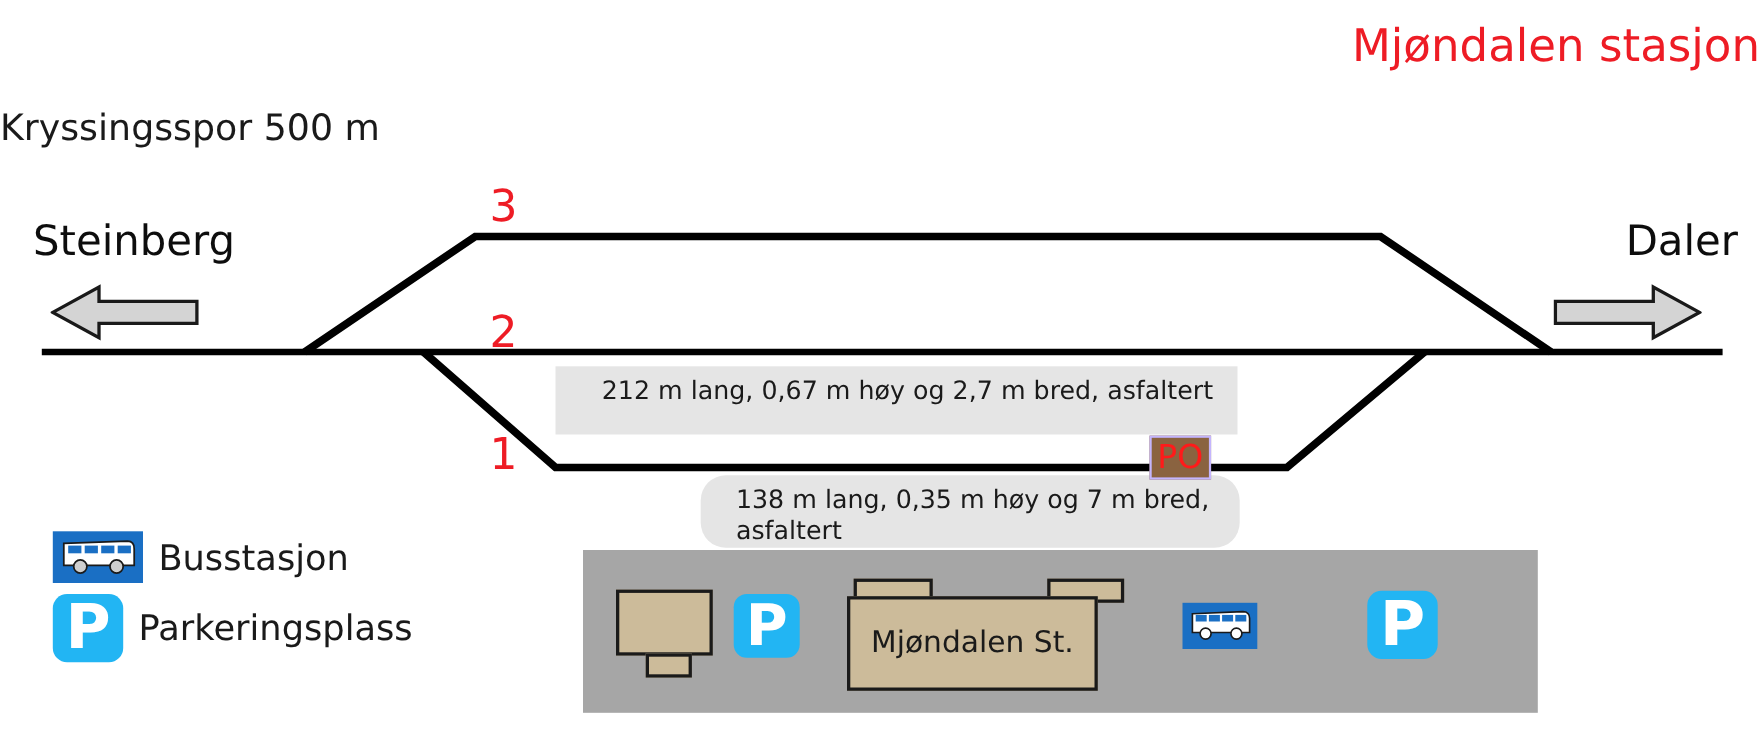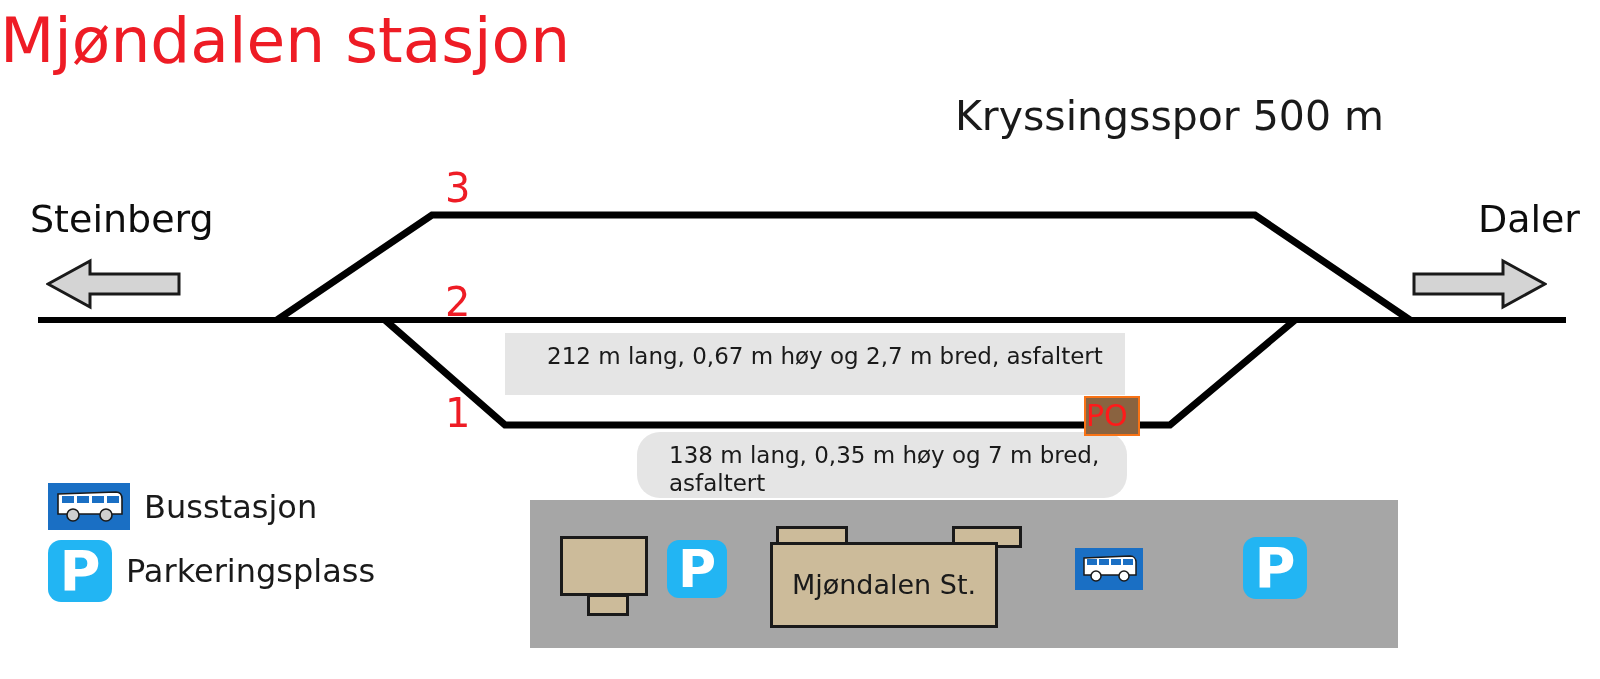--- a/index.html
+++ b/index.html
@@ -18,36 +18,36 @@
     background: #ffffff;
     overflow: hidden;
   }
 
   
   .title {
     position: absolute;
     left: 0;
     top: 2px;
     width: 1600px;
-    text-align: left;
+    text-align: right;
     color: #ee1c25;
-    font-size: 63px;
+    font-size: 41px;
     font-weight: 400;
     line-height: 78px;
     letter-spacing: 0px;
     white-space: nowrap;
   }
   .subtitle {
     position: absolute;
     left: 0;
     top: 95px;
     width: 1384px;
-    text-align: right;
+    text-align: left;
     color: #1a1a1a;
-    font-size: 41px;
+    font-size: 33px;
     font-weight: 400;
     line-height: 42px;
     white-space: nowrap;
   }
 
   
   .dir-label {
     position: absolute;
     color: #0d0d0d;
     font-size: 38px;
@@ -108,27 +108,27 @@
   }
 
   
   #po-marker {
     position: absolute;
     left: 1045px;
     top: 396px;
     width: 56px;
     height: 40px;
     background: #8a6340;
-    border: 2px solid #f97316;
+    border: 2px solid #c4b5fd;
     box-sizing: border-box;
     color: #ff1a1a;
     font-size: 30px;
     line-height: 36px;
-    white-space: nowrap;
-    margin-left: 39px;
+    text-align: center;
+    white-space: nowrap;
   }
 
   
   .legend-row {
     position: absolute;
     display: flex;
     align-items: center;
   }
   #legend-bus  { left: 48px; top: 483px; }
   #legend-park { left: 48px; top: 540px; }

